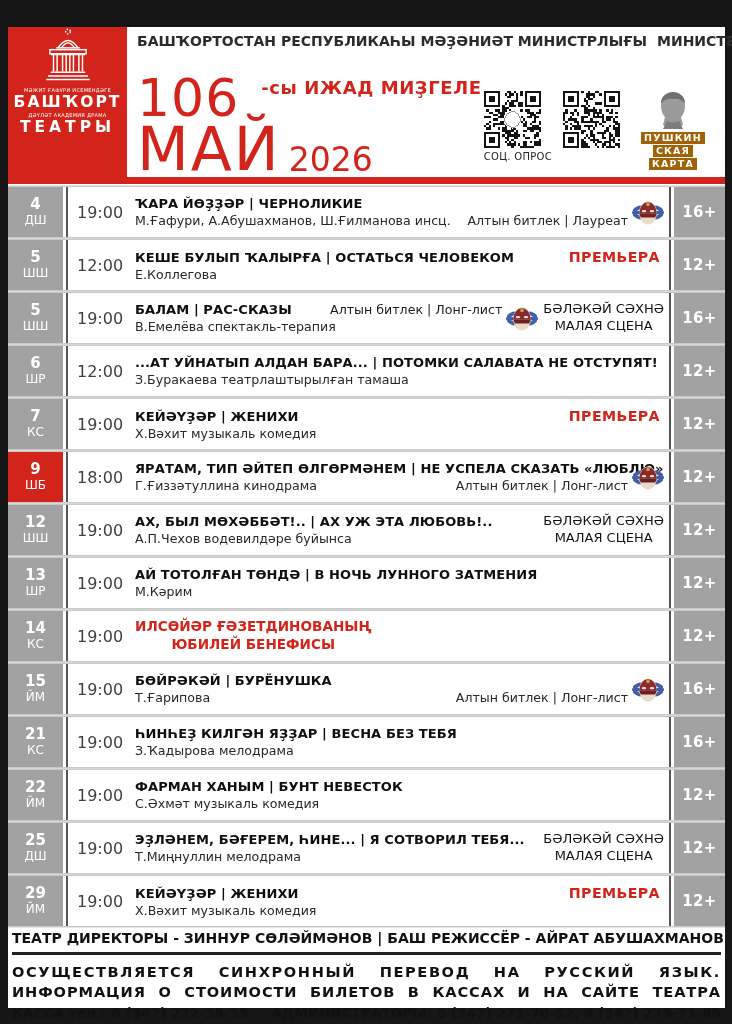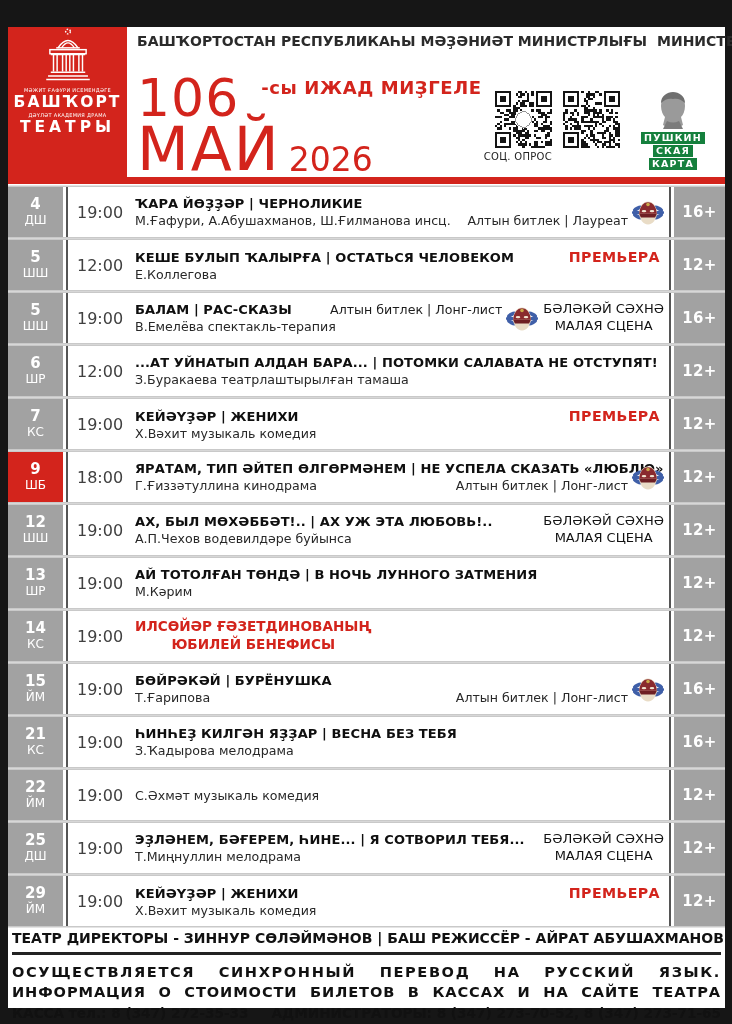--- a/index.html
+++ b/index.html
@@ -25,26 +25,26 @@
     font-size:14px;font-weight:700;color:#2b2b2b;white-space:nowrap;
   }
   .season{position:absolute;left:129px;top:50px;color:#d3241c;}
   .season .r1{display:flex;align-items:flex-start;gap:22px;}
   .num106{font-size:52px;line-height:.82;letter-spacing:1px;}
   .suffix{font-size:18px;font-weight:700;letter-spacing:.6px;padding-bottom:3px;white-space:nowrap;}
   .season .r2{display:flex;align-items:flex-end;gap:8px;margin-top:4px;}
   .month{font-size:60px;line-height:.85;letter-spacing:2px;font-weight:400;}
   .year{font-size:33px;line-height:.9;}
   .qr-area{position:absolute;right:10px;top:64px;display:flex;align-items:flex-start;gap:11px;}
-  .qr-wrap{display:flex;flex-direction:column;align-items:flex-end;}
+  .qr-wrap{display:flex;flex-direction:column;align-items:flex-start;}
   .qr{width:57px;height:57px;background:#fff;}
   .qr-label{font-size:10px;color:#222;margin-top:3px;letter-spacing:.3px;}
   .pushkin{display:flex;flex-direction:column;align-items:center;width:84px;}
   .pushkin svg{width:56px;height:40px;}
-  .pk-line{background:#15803d;color:#fff;font-weight:700;font-size:9.5px;letter-spacing:1.2px;
+  .pk-line{background:#a16207;color:#fff;font-weight:700;font-size:9.5px;letter-spacing:1.2px;
            padding:0 3px;line-height:1.25;margin-top:1px;}
   .red-bar{position:absolute;left:0;top:150px;height:7px;width:100%;background:#d3241c;}
 
   
   .table{position:absolute;left:0;top:160px;right:0;display:flex;flex-direction:column;gap:3px;}
   .row{display:grid;grid-template-columns:55px 1fr 51px;column-gap:3px;height:50px;
        box-shadow:0 -1.5px 0 #c9c9c9,0 1.5px 0 #c9c9c9;}
   .date{background:#a2a2a2;color:#fff;display:flex;flex-direction:column;align-items:center;
         justify-content:center;line-height:1.15;}
   .date .day{font-size:15px;font-weight:700;}
@@ -885,20 +885,24 @@
     <div class="cell age">16+</div>
   </div>
       <div class="row">
     <div class="cell date">
       <div class="day">22</div>
       <div class="wd">ЙМ</div>
     </div>
     <div class="cell content">
       <div class="time">19:00</div>
       <div class="main">
+        <div class="l1">
+          <span class="title">ФАРМАН ХАНЫМ | БУНТ НЕВЕСТОК</span>
+          <span class="l1r"></span>
+        </div>
         <div class="l2">
           <span class="sub">С.Әхмәт  музыкаль комедия</span>
           <span class="subr"></span>
         </div>
       </div>
       <div class="rightblk">
         
         
       </div>
     </div>

